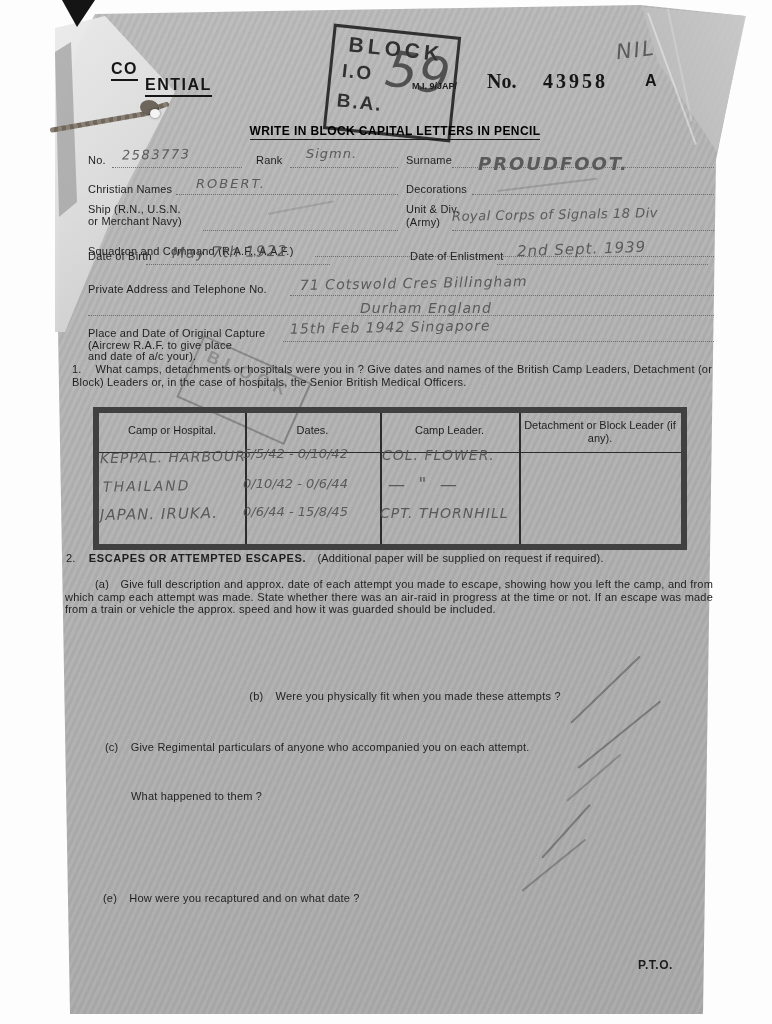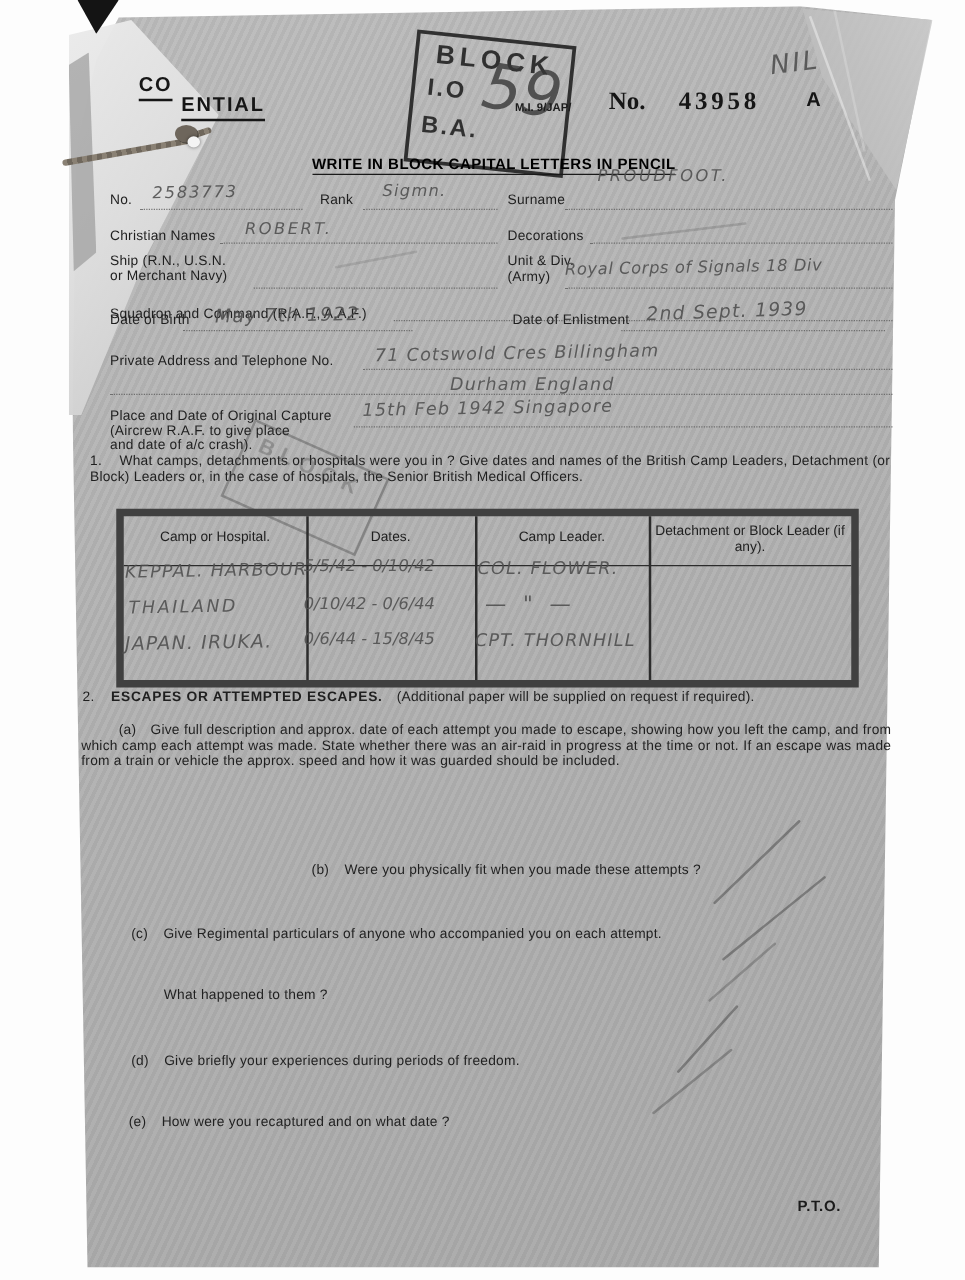--- a/index.html
+++ b/index.html
@@ -102,21 +102,21 @@
   <span style="position:absolute;left:645px;top:72px;font-size:16px;font-weight:bold;color:#141414;">A</span>
   <span class="hw" style="left:616px;top:38px;font-size:21px;letter-spacing:2px;transform:rotate(-7deg);">NIL</span>
 
   <div id="instruction"><span>WRITE IN BLOCK CAPITAL LETTERS IN PENCIL</span></div>
 
   <span class="lbl" style="left:88px;top:154px;">No.</span>
   <span class="hw" style="left:122px;top:147px;font-size:13px;letter-spacing:1.5px;transform:rotate(-1deg);">2583773</span>
   <span class="lbl" style="left:256px;top:154px;">Rank</span>
   <span class="hw" style="left:306px;top:146px;font-size:13px;letter-spacing:1px;">Sigmn.</span>
   <span class="lbl" style="left:406px;top:154px;">Surname</span>
-  <span class="hw" style="left:478px;top:134px;font-size:13px;letter-spacing:2px;">PROUDFOOT.</span>
+  <span class="hw" style="left:478px;top:153px;font-size:18px;letter-spacing:2px;font-weight:bold;">PROUDFOOT.</span>
   <div class="dot" style="left:112px;top:167px;width:130px;"></div>
   <div class="dot" style="left:290px;top:167px;width:108px;"></div>
   <div class="dot" style="left:452px;top:167px;width:262px;"></div>
 
   <span class="lbl" style="left:88px;top:183px;">Christian Names</span>
   <span class="hw" style="left:196px;top:176px;font-size:13px;letter-spacing:2px;">ROBERT.</span>
   <span class="lbl" style="left:406px;top:183px;">Decorations</span>
   <span class="hw" style="left:480px;top:178px;font-size:13px;"></span>
   <div class="dot" style="left:176px;top:194px;width:222px;"></div>
   <div class="dot" style="left:472px;top:194px;width:242px;"></div>
@@ -142,21 +142,21 @@
   <div class="dot" style="left:497px;top:264px;width:211px;"></div>
 
   <span class="lbl" style="left:88px;top:283px;">Private Address and Telephone No.</span>
   <span class="hw" style="left:300px;top:275px;font-size:14px;letter-spacing:1px;transform:rotate(-1deg);">71 Cotswold Cres Billingham</span>
   <div class="dot" style="left:290px;top:295px;width:424px;"></div>
   <span class="hw" style="left:360px;top:300px;font-size:14px;letter-spacing:1px;">Durham England</span>
   <div class="dot" style="left:88px;top:315px;width:626px;"></div>
 
   <span class="lbl" style="left:88px;top:327px;">Place and Date of Original Capture</span>
   <span class="lbl" style="left:88px;top:339px;">(Aircrew R.A.F. to give place</span>
-  <span class="lbl" style="left:88px;top:350px;">and date of a/c crash).</span>
+  <span class="lbl" style="left:88px;top:350px;">and date of a/c your).</span>
   <span class="hw" style="left:290px;top:319px;font-size:14px;letter-spacing:1px;transform:rotate(-1deg);">15th Feb 1942 Singapore</span>
   <div class="dot" style="left:283px;top:341px;width:431px;"></div>
 
   <div class="para" style="left:72px;top:363px;width:640px;">
     <span style="font-weight:normal;margin-right:14px;">1.</span><span>What camps, detachments or hospitals were you in ?   Give dates and names of the British Camp Leaders, Detachment (or Block) Leaders or, in the case of hospitals, the Senior British Medical Officers.</span>
   </div>
 
   <div id="faint-stamp">
     <span>BLOCK</span>
   </div>
@@ -196,24 +196,20 @@
   </div>
   <div class="para" style="left:105px;top:690px;width:600px;text-align:center;">
     <span>(b)</span>
     <span style="margin-left:9px;">Were you physically fit when you made these attempts ?</span>
   </div>
   <div class="para" style="left:105px;top:741px;width:600px;text-align:left;">
     <span>(c)</span>
     <span style="margin-left:9px;">Give Regimental particulars of anyone who accompanied you on each attempt.</span>
   </div>
   <div class="para" style="left:131px;top:790px;width:400px;text-align:left;">What happened to them ?</div>
-  <div class="para" style="left:105px;top:843px;width:600px;text-align:left;">
-    <span>(d)</span>
-    <span style="margin-left:9px;">Give briefly your experiences during periods of freedom.</span>
-  </div>
   <div class="para" style="left:103px;top:892px;width:600px;text-align:left;">
     <span>(e)</span>
     <span style="margin-left:9px;">How were you recaptured and on what date ?</span>
   </div>
 
   <span id="pto">P.T.O.</span>
 
   <div class="stroke" style="left:571px;top:722px;width:96px;transform:rotate(-44deg);"></div>
   <div class="stroke" style="left:578px;top:767px;width:106px;transform:rotate(-39deg);"></div>
   <div class="stroke" style="left:567px;top:800px;width:71px;transform:rotate(-41deg);opacity:.7;"></div>

